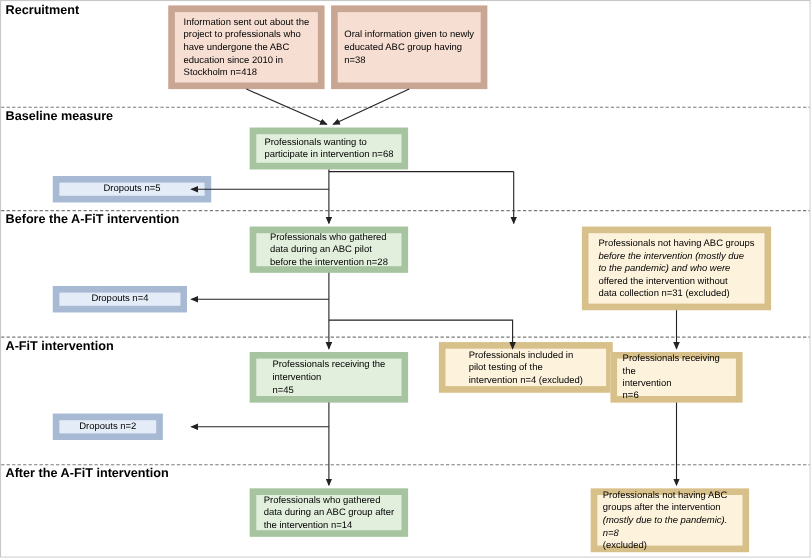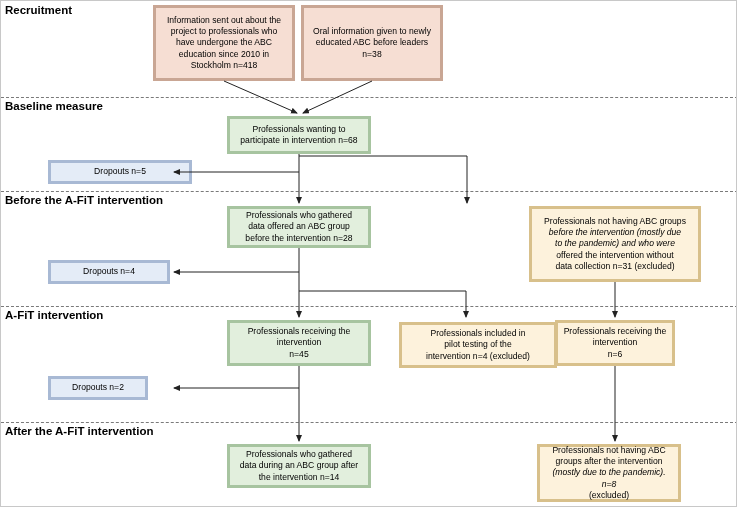--- a/index.html
+++ b/index.html
@@ -27,25 +27,25 @@
   .divider {
     position: absolute;
     left: 0;
     width: 737px;
     border-top: 1px dashed #7a7a7a;
     height: 0;
   }
   .box {
     position: absolute;
     box-sizing: border-box;
-    border: 3px solid #8b5cf6;
+    border: 6px solid #8b5cf6;
     display: flex;
     align-items: center;
     justify-content: center;
-    text-align: center;
+    text-align: left;
     font-size: 8.6px;
     line-height: 1.32;
     color: #000;
     padding: 3px 5px;
   }
   .box span { display: block; }
   .pink   { background: #f6ded3; border-color: #c9a694; }
   .green  { background: #e2efdd; border-color: #a7c4a0; }
   .orange { background: #fdf2dc; border-color: #d8c08b; }
   .blue   { background: #e4ecf7; border-color: #a8b9d4; }
@@ -77,39 +77,39 @@
         <span>Information sent out about the</span>
         <span>project to professionals who</span>
         <span>have undergone the ABC</span>
         <span>education since 2010 in</span>
         <span>Stockholm n=418</span>
       </div>
     </div>
     <div class="box pink" style="left: 300px; top: 4px; width: 142px; height: 76px;">
       <div>
         <span>Oral information given to  newly</span>
-        <span>educated ABC before leaders</span>
+        <span>educated ABC group having</span>
         <span>n=38</span>
       </div>
     </div>
     <div class="box green" style="left: 226px; top: 115px; width: 144px; height: 38px;">
       <div>
         <span>Professionals wanting to</span>
         <span>participate in intervention n=68</span>
       </div>
     </div>
     <div class="box blue" style="left: 47px; top: 159px; width: 144px; height: 24px;">
       <div>
         <span>Dropouts n=5</span>
       </div>
     </div>
     <div class="box green" style="left: 226px; top: 205px; width: 144px; height: 42px;">
       <div>
         <span>Professionals who gathered</span>
-        <span>data offered an ABC group</span>
+        <span>data during an ABC pilot</span>
         <span>before the intervention n=28</span>
       </div>
     </div>
     <div class="box orange" style="left: 528px; top: 205px; width: 172px; height: 76px;">
       <div>
         <span>Professionals not having ABC groups</span>
         <span class="ital">before the intervention (mostly due</span>
         <span class="ital">to the pandemic) and who were</span>
         <span>offered the intervention without</span>
         <span>data collection n=31 (excluded)</span>
@@ -120,21 +120,21 @@
         <span>Dropouts n=4</span>
       </div>
     </div>
     <div class="box green" style="left: 226px; top: 319px; width: 144px; height: 46px;">
       <div>
         <span>Professionals receiving the</span>
         <span>intervention</span>
         <span>n=45</span>
       </div>
     </div>
-    <div class="box orange" style="left: 398px; top: 321px; width: 158px; height: 46px;">
+    <div class="box orange" style="left: 398px; top: 310px; width: 158px; height: 46px;">
       <div>
         <span>Professionals included in</span>
         <span>pilot testing of the</span>
         <span>intervention n=4 (excluded)</span>
       </div>
     </div>
     <div class="box orange" style="left: 554px; top: 319px; width: 120px; height: 46px;">
       <div>
         <span>Professionals receiving the</span>
         <span>intervention</span>

